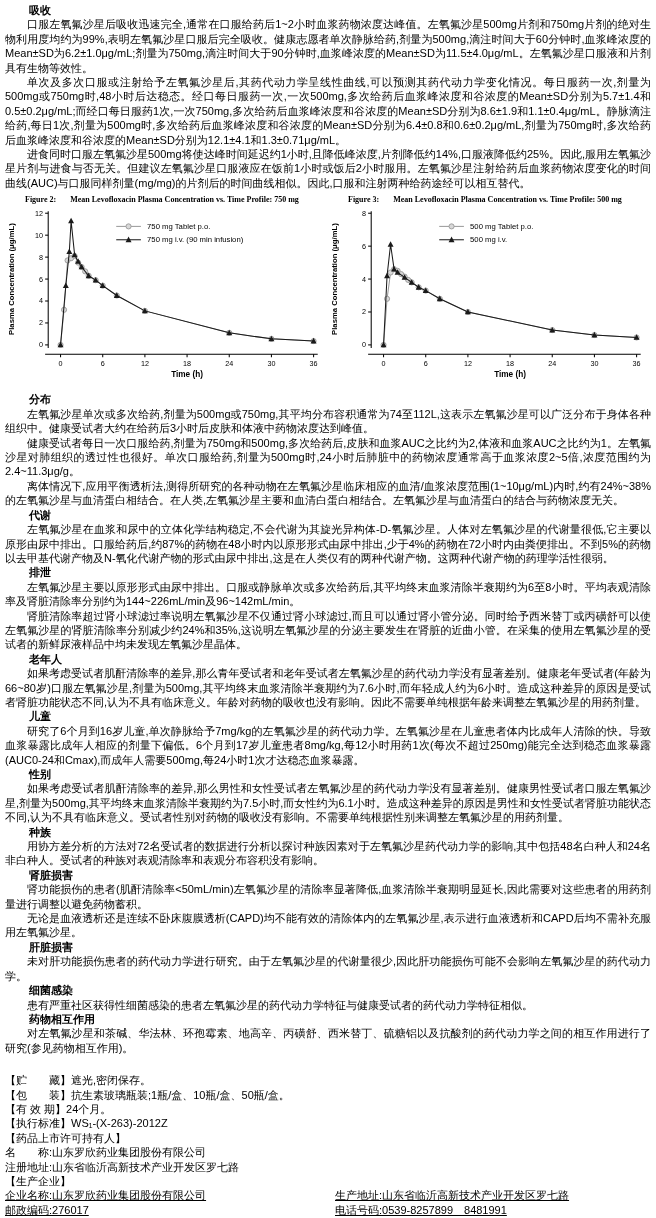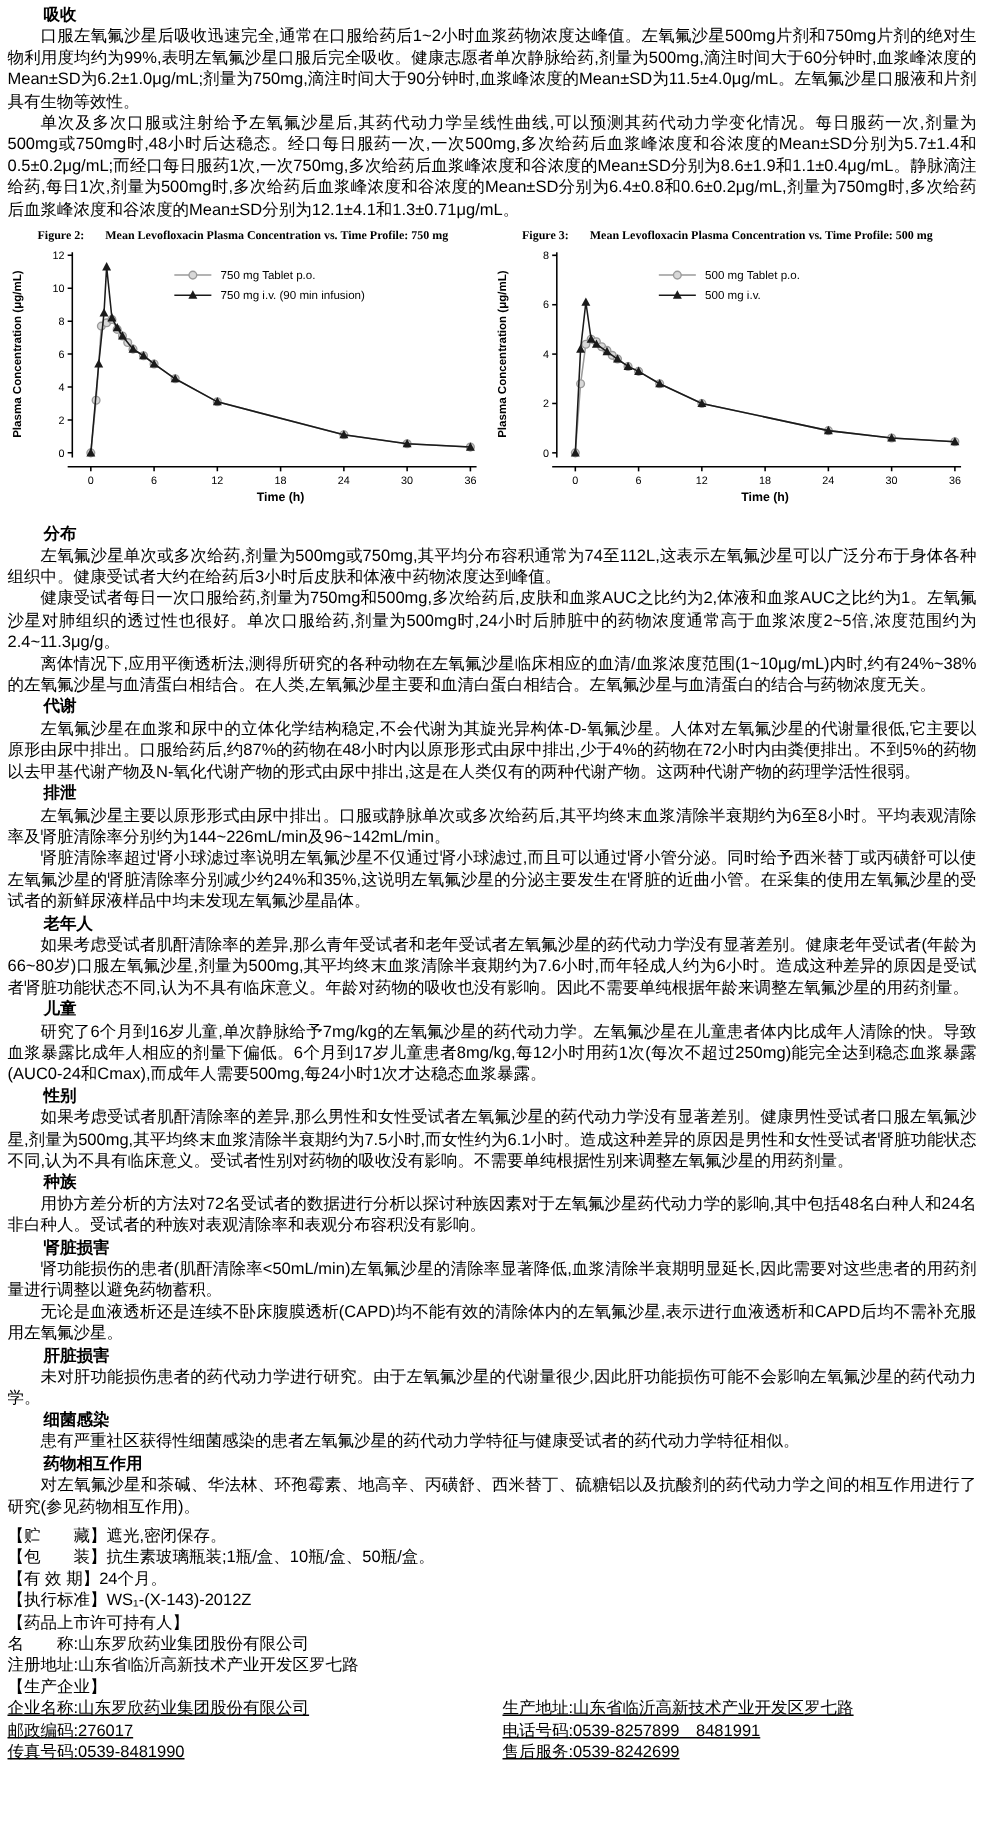--- a/index.html
+++ b/index.html
@@ -5,34 +5,35 @@
   html,body{margin:0;padding:0;background:#ffffff;}
   body{width:656px;color:#000;font-family:"Liberation Sans",sans-serif;}
   .doc{padding:3px 5px 8px 5px;font-size:11px;line-height:14.4px;}
   .sec-heading{font-weight:bold;text-indent:24px;}
   .para{margin:0;text-indent:22px;text-align:justify;}
   .figures{display:flex;margin:4px 0 2px 0;}
   .fig{margin:0;width:50%;}
   .fig-caption{font-family:"Liberation Serif",serif;font-weight:bold;font-size:8px;line-height:11px;padding-left:20px;white-space:nowrap;}
   .fig-label{margin-right:12px;}
   svg.chart{display:block;width:100%;height:auto;}
-  .info-block{margin-top:5px;}
+  .info-block{margin-top:18px;}
   .info-line{margin:0;text-indent:0;}
   .mfg-grid{display:grid;grid-template-columns:330px 1fr;}
   .mfg-line{margin:0;text-decoration:underline;}
 </style>
 </head>
 <body>
 
 <div class="doc">
 
   <div id="sections-top">
       <div class="sec-heading">吸收</div>
       <p class="para">口服左氧氟沙星后吸收迅速完全,通常在口服给药后1~2小时血浆药物浓度达峰值。左氧氟沙星500mg片剂和750mg片剂的绝对生物利用度均约为99%,表明左氧氟沙星口服后完全吸收。健康志愿者单次静脉给药,剂量为500mg,滴注时间大于60分钟时,血浆峰浓度的Mean±SD为6.2±1.0μg/mL;剂量为750mg,滴注时间大于90分钟时,血浆峰浓度的Mean±SD为11.5±4.0μg/mL。左氧氟沙星口服液和片剂具有生物等效性。</p>
       <p class="para">单次及多次口服或注射给予左氧氟沙星后,其药代动力学呈线性曲线,可以预测其药代动力学变化情况。每日服药一次,剂量为500mg或750mg时,48小时后达稳态。经口每日服药一次,一次500mg,多次给药后血浆峰浓度和谷浓度的Mean±SD分别为5.7±1.4和0.5±0.2μg/mL;而经口每日服药1次,一次750mg,多次给药后血浆峰浓度和谷浓度的Mean±SD分别为8.6±1.9和1.1±0.4μg/mL。静脉滴注给药,每日1次,剂量为500mg时,多次给药后血浆峰浓度和谷浓度的Mean±SD分别为6.4±0.8和0.6±0.2μg/mL,剂量为750mg时,多次给药后血浆峰浓度和谷浓度的Mean±SD分别为12.1±4.1和1.3±0.71μg/mL。</p>
+      <p class="para">进食同时口服左氧氟沙星500mg将使达峰时间延迟约1小时,且降低峰浓度,片剂降低约14%,口服液降低约25%。因此,服用左氧氟沙星片剂与进食与否无关。但建议左氧氟沙星口服液应在饭前1小时或饭后2小时服用。左氧氟沙星注射给药后血浆药物浓度变化的时间曲线(AUC)与口服同样剂量(mg/mg)的片剂后的时间曲线相似。因此,口服和注射两种给药途经可以相互替代。</p>
     </div>
 
   <div class="figures">
     <figure class="fig">
       <div class="fig-caption">
         <span class="fig-label">Figure 2:</span>
         <span class="fig-title">Mean Levofloxacin Plasma Concentration vs. Time Profile: 750 mg</span>
       </div>
       <svg class="chart" viewBox="0 0 314 180">
           <line x1="42" y1="6" x2="42" y2="139" stroke="#000" stroke-width="1"></line>
@@ -210,21 +211,21 @@
       <div class="sec-heading">细菌感染</div>
       <p class="para">患有严重社区获得性细菌感染的患者左氧氟沙星的药代动力学特征与健康受试者的药代动力学特征相似。</p>
       <div class="sec-heading">药物相互作用</div>
       <p class="para">对左氧氟沙星和茶碱、华法林、环孢霉素、地高辛、丙磺舒、西米替丁、硫糖铝以及抗酸剂的药代动力学之间的相互作用进行了研究(参见药物相互作用)。</p>
     </div>
 
   <div class="info-block" id="info-lines">
       <p class="info-line">【贮　　藏】遮光,密闭保存。</p>
       <p class="info-line">【包　　装】抗生素玻璃瓶装;1瓶/盒、10瓶/盒、50瓶/盒。</p>
       <p class="info-line">【有 效 期】24个月。</p>
-      <p class="info-line">【执行标准】WS₁-(X-143)-2012Z</p>
+      <p class="info-line">【执行标准】WS₁-(X-263)-2012Z</p>
       <p class="info-line">【药品上市许可持有人】</p>
       <p class="info-line">名　　称:山东罗欣药业集团股份有限公司</p>
       <p class="info-line">注册地址:山东省临沂高新技术产业开发区罗七路</p>
       <p class="info-line">【生产企业】</p>
     </div>
 
   <div class="mfg-grid" id="mfg-grid">
       <p class="mfg-line">企业名称:山东罗欣药业集团股份有限公司</p>
       <p class="mfg-line">生产地址:山东省临沂高新技术产业开发区罗七路</p>
       <p class="mfg-line">邮政编码:276017</p>

